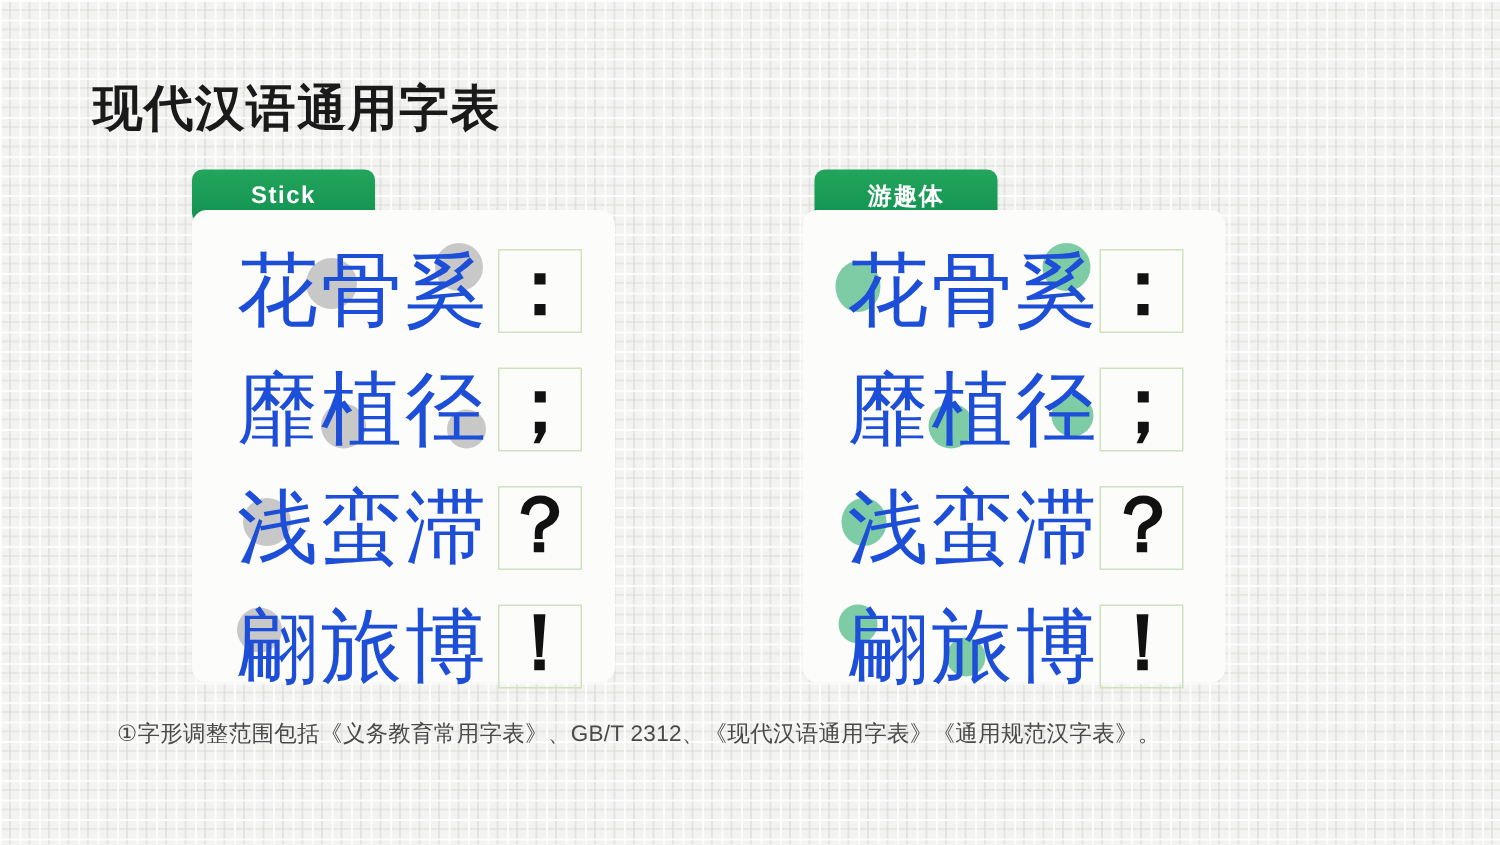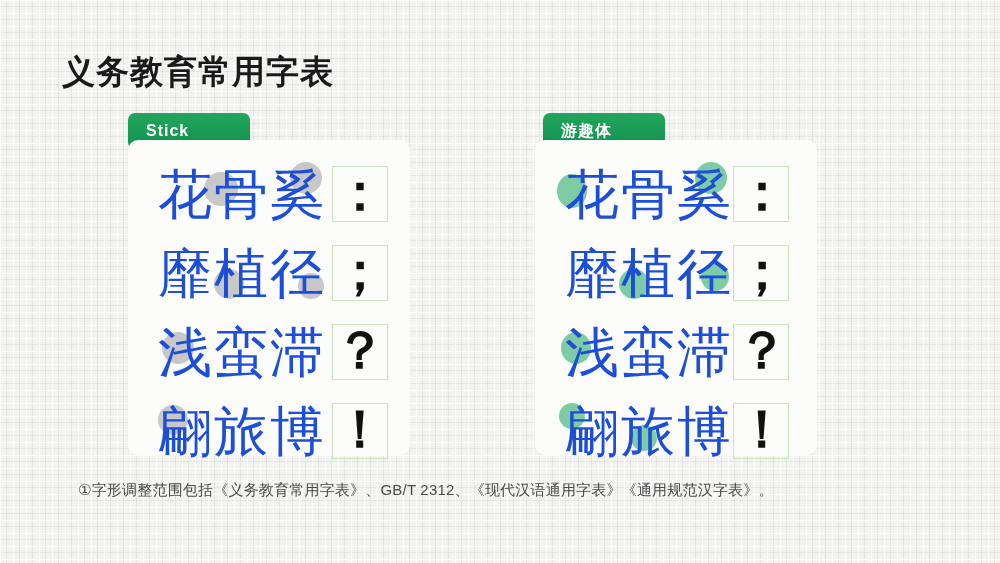--- a/index.html
+++ b/index.html
@@ -63,21 +63,21 @@
     height: 36px;
     min-width: 122px;
     padding: 0 18px;
     border-radius: 7px;
     background: linear-gradient(180deg, #22a55c 0%, #119150 100%);
     color: #ffffff;
     font-size: 16px;
     font-weight: 700;
     display: flex;
     align-items: center;
-    justify-content: flex-start;
+    justify-content: center;
     letter-spacing: 1px;
     box-shadow: 0 1px 2px rgba(0,0,0,0.12);
     white-space: nowrap;
   }
   #badge-left  { left: 128px; }
   #badge-right { left: 543px; }
 
   
   .rows {
     position: absolute;
@@ -152,21 +152,21 @@
     white-space: nowrap;
     text-align: center;
   }
   #footnotes div { white-space: nowrap; }
 </style>
 </head>
 <body>
 
 <div id="page">
 
-  <div id="title">义务教育常用字表</div>
+  <div id="title">现代汉语通用字表</div>
 
   <div class="badge" id="badge-left">
     <span>Stick</span>
   </div>
 
   <div class="badge" id="badge-right">
     <span>游趣体</span>
   </div>
 
   <div class="column" id="col-left">

